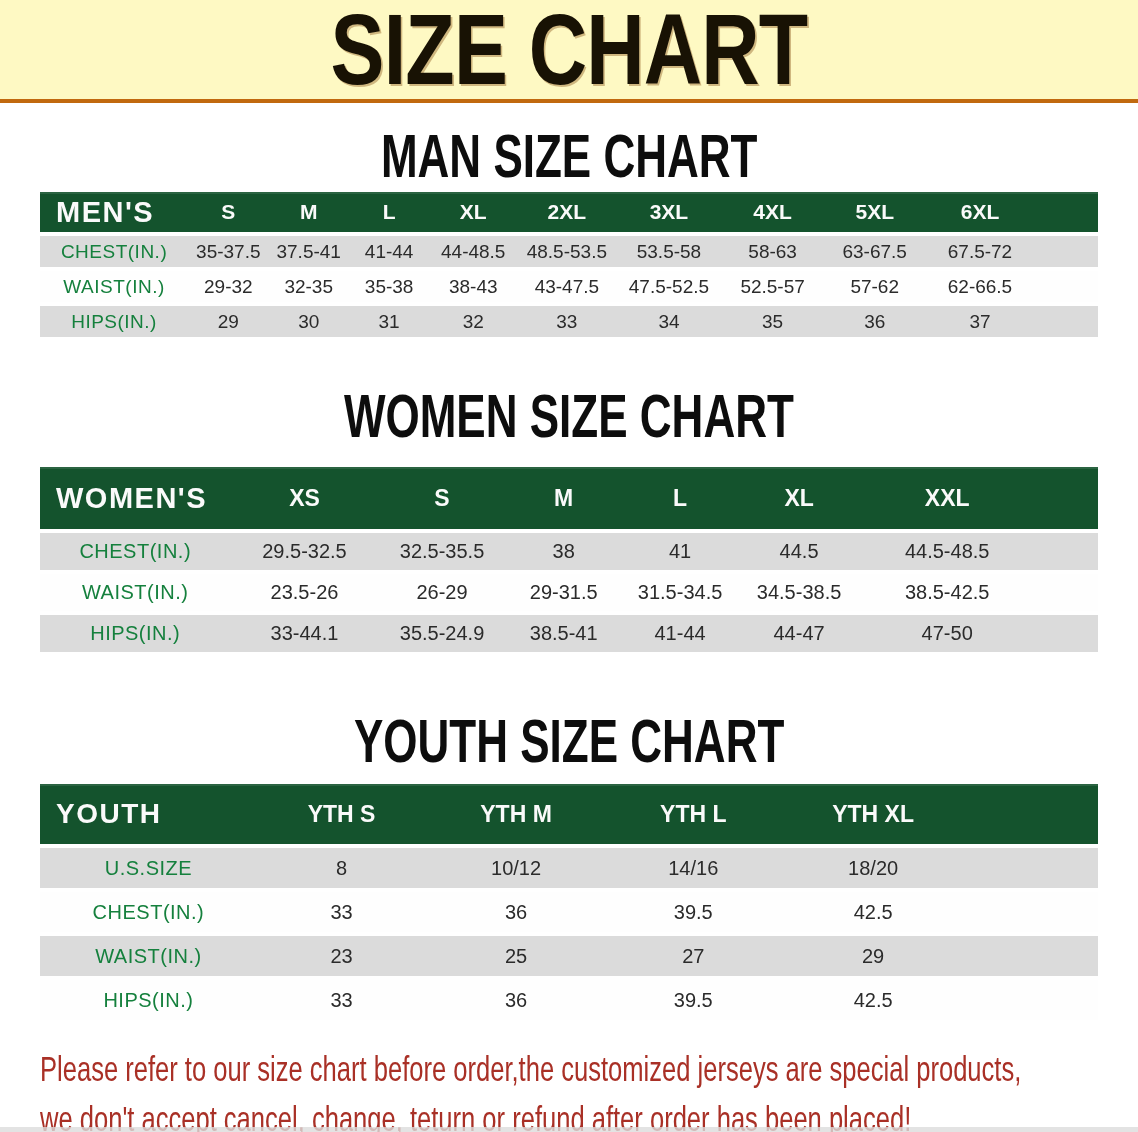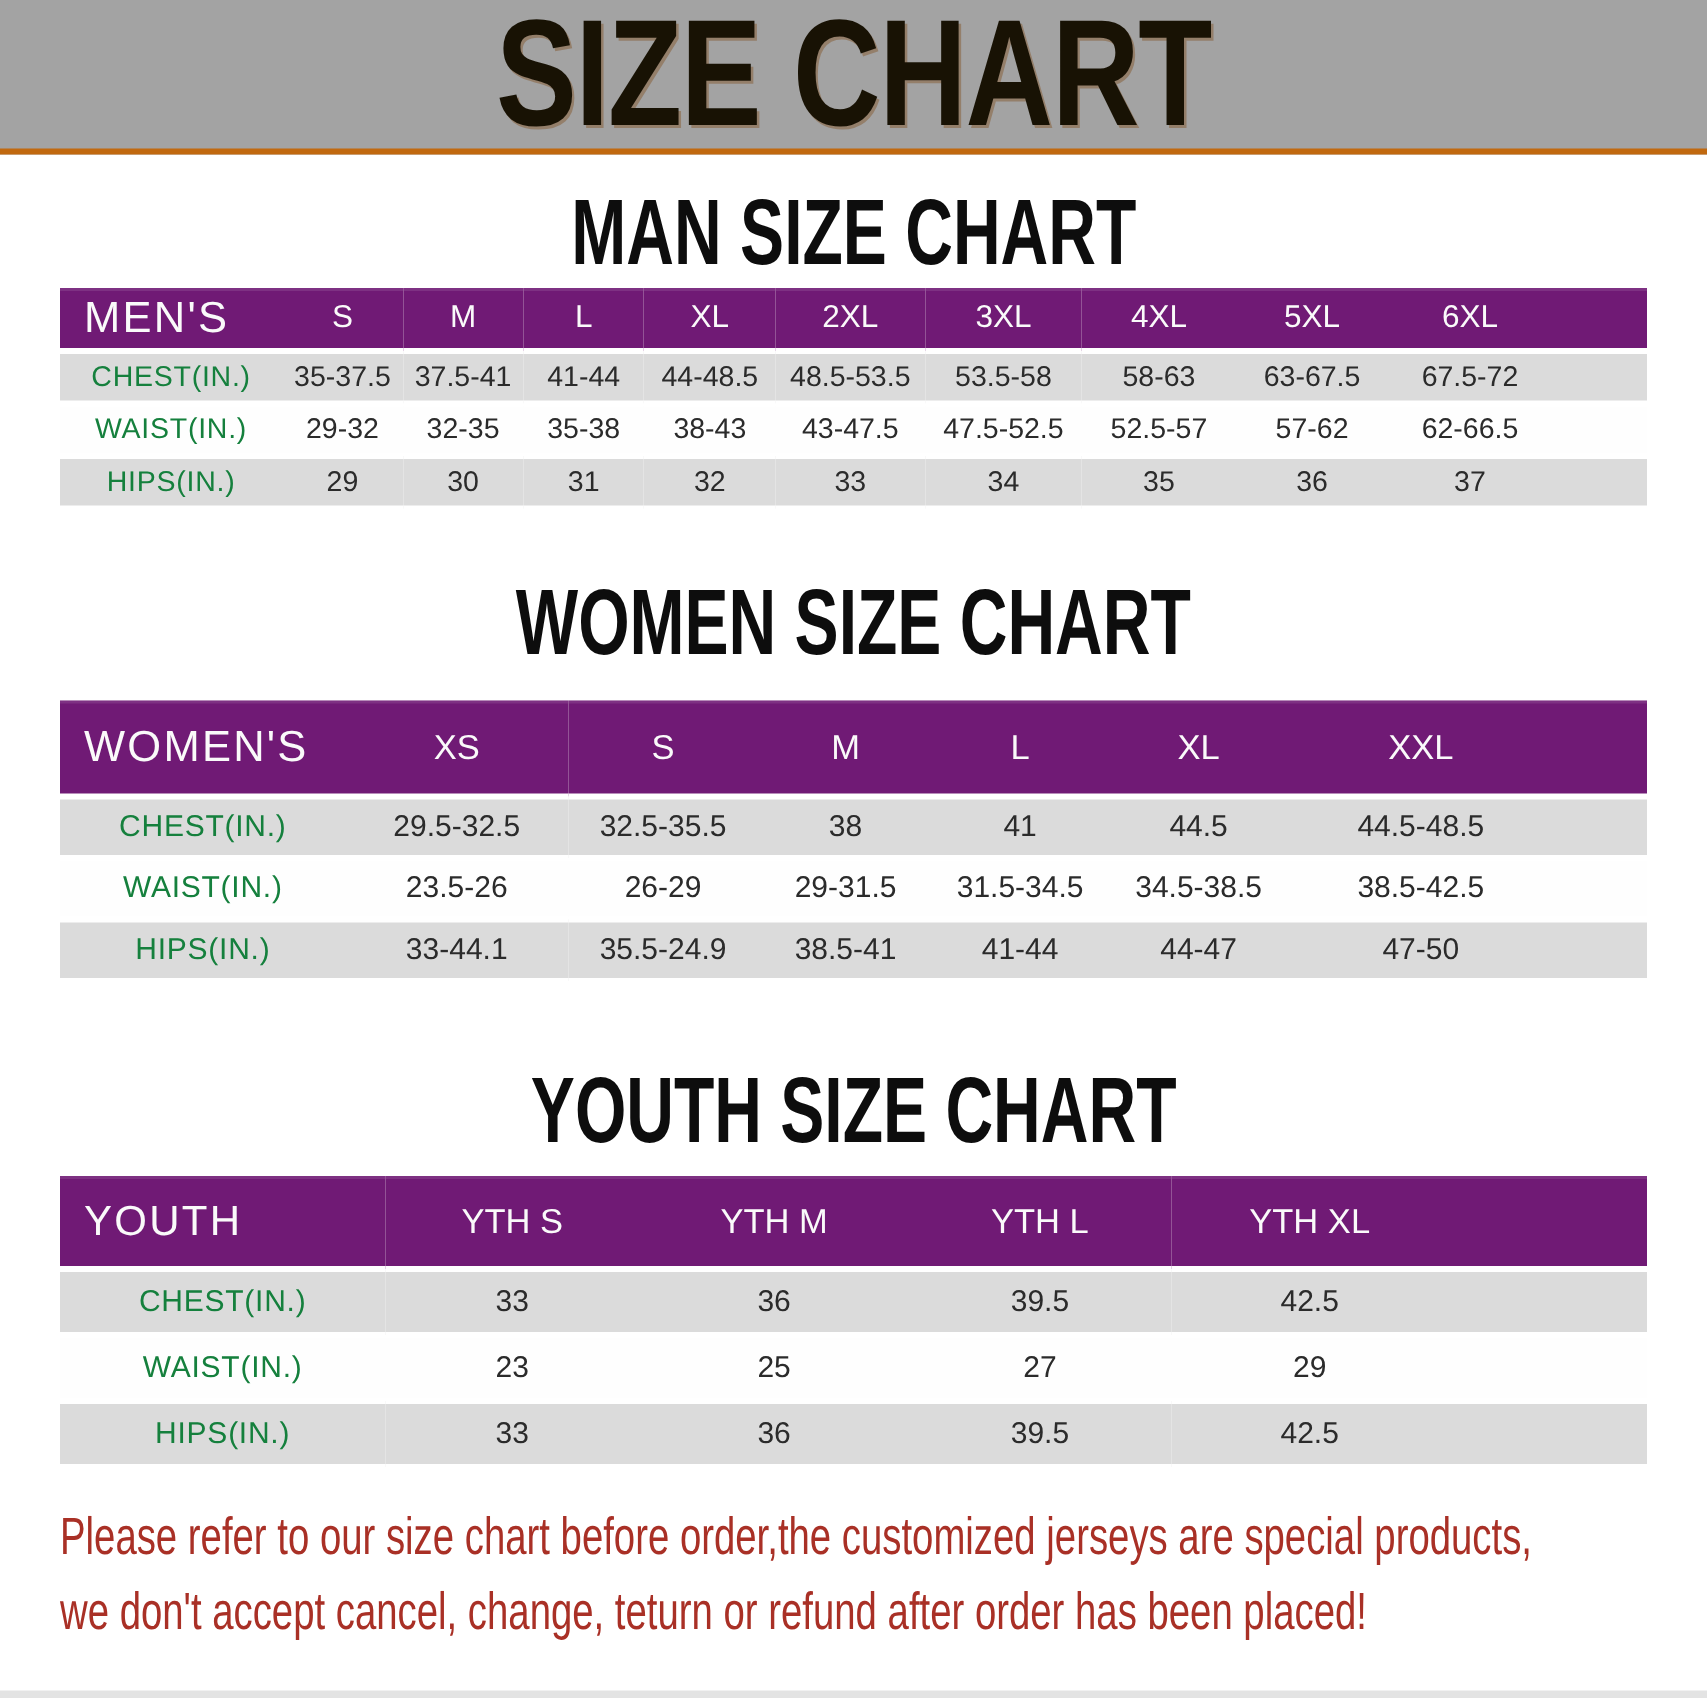--- a/index.html
+++ b/index.html
@@ -8,21 +8,21 @@
     height: 1132px;
     background: #ffffff;
     overflow: hidden;
     position: relative;
     font-family: "Liberation Sans", "DejaVu Sans", sans-serif;
   }
 
   
   .banner {
     height: 99px;
-    background: #a3a3a3;
+    background: #fef9c3;
     border-bottom: 4px solid #C1690F;
     display: flex;
     align-items: center;
     justify-content: center;
   }
   .banner-title {
     display: inline-block;
     font-size: 101px;
     line-height: 99px;
     font-weight: 700;
@@ -56,23 +56,23 @@
   #h-youth { margin-top: 52px; margin-bottom: 10px; }
 
   
   .size-table {
     border-collapse: collapse;
     table-layout: fixed;
     width: 1058px;
     margin: 0 40px;
   }
   .size-table thead th {
-    background: #701a75;
+    background: #14532d;
     color: #FAFAFA;
-    font-weight: 400;
+    font-weight: 700;
     border-bottom: 4px solid #ffffff;
     text-align: center;
     padding: 0;
     box-shadow: inset 0 2px 0 rgba(255,255,255,0.10);
   }
   .size-table thead th.label-col {
     text-align: left;
     padding-left: 16px;
     letter-spacing: 1.5px;
   }
@@ -280,20 +280,28 @@
         <th class="label-col">YOUTH</th>
         <th>YTH S</th>
         <th>YTH M</th>
         <th>YTH L</th>
         <th>YTH XL</th>
         <th></th>
       </tr>
     </thead>
     <tbody>
       <tr>
+        <td class="label-cell">U.S.SIZE</td>
+        <td>8</td>
+        <td>10/12</td>
+        <td>14/16</td>
+        <td>18/20</td>
+        <td></td>
+      </tr>
+      <tr>
         <td class="label-cell">CHEST(IN.)</td>
         <td>33</td>
         <td>36</td>
         <td>39.5</td>
         <td>42.5</td>
         <td></td>
       </tr>
       <tr>
         <td class="label-cell">WAIST(IN.)</td>
         <td>23</td>

